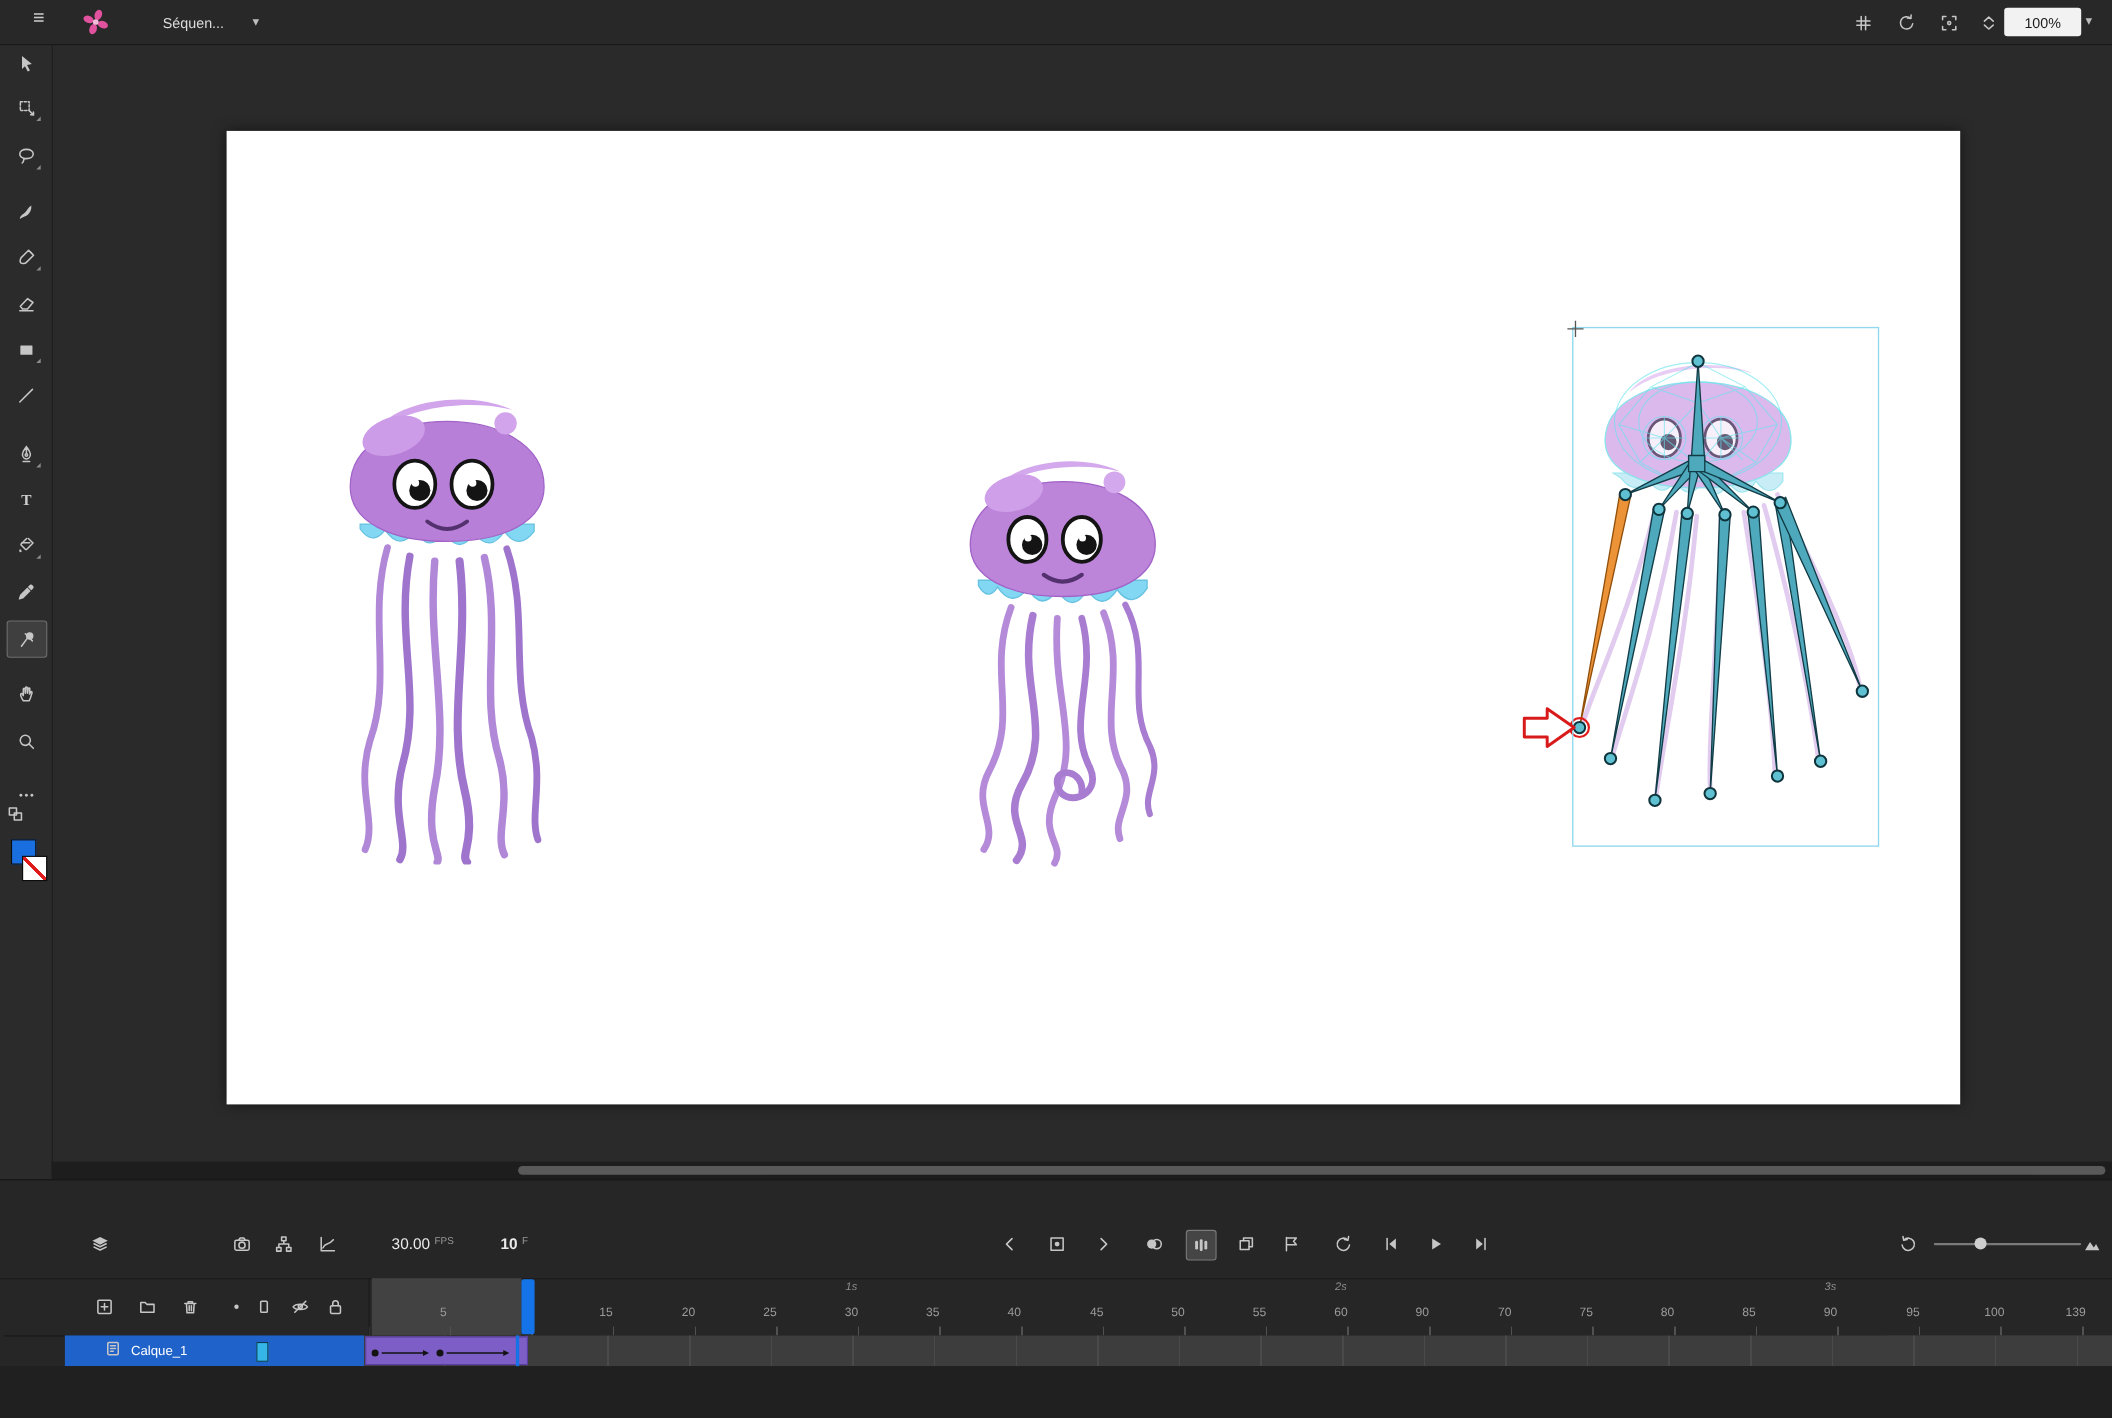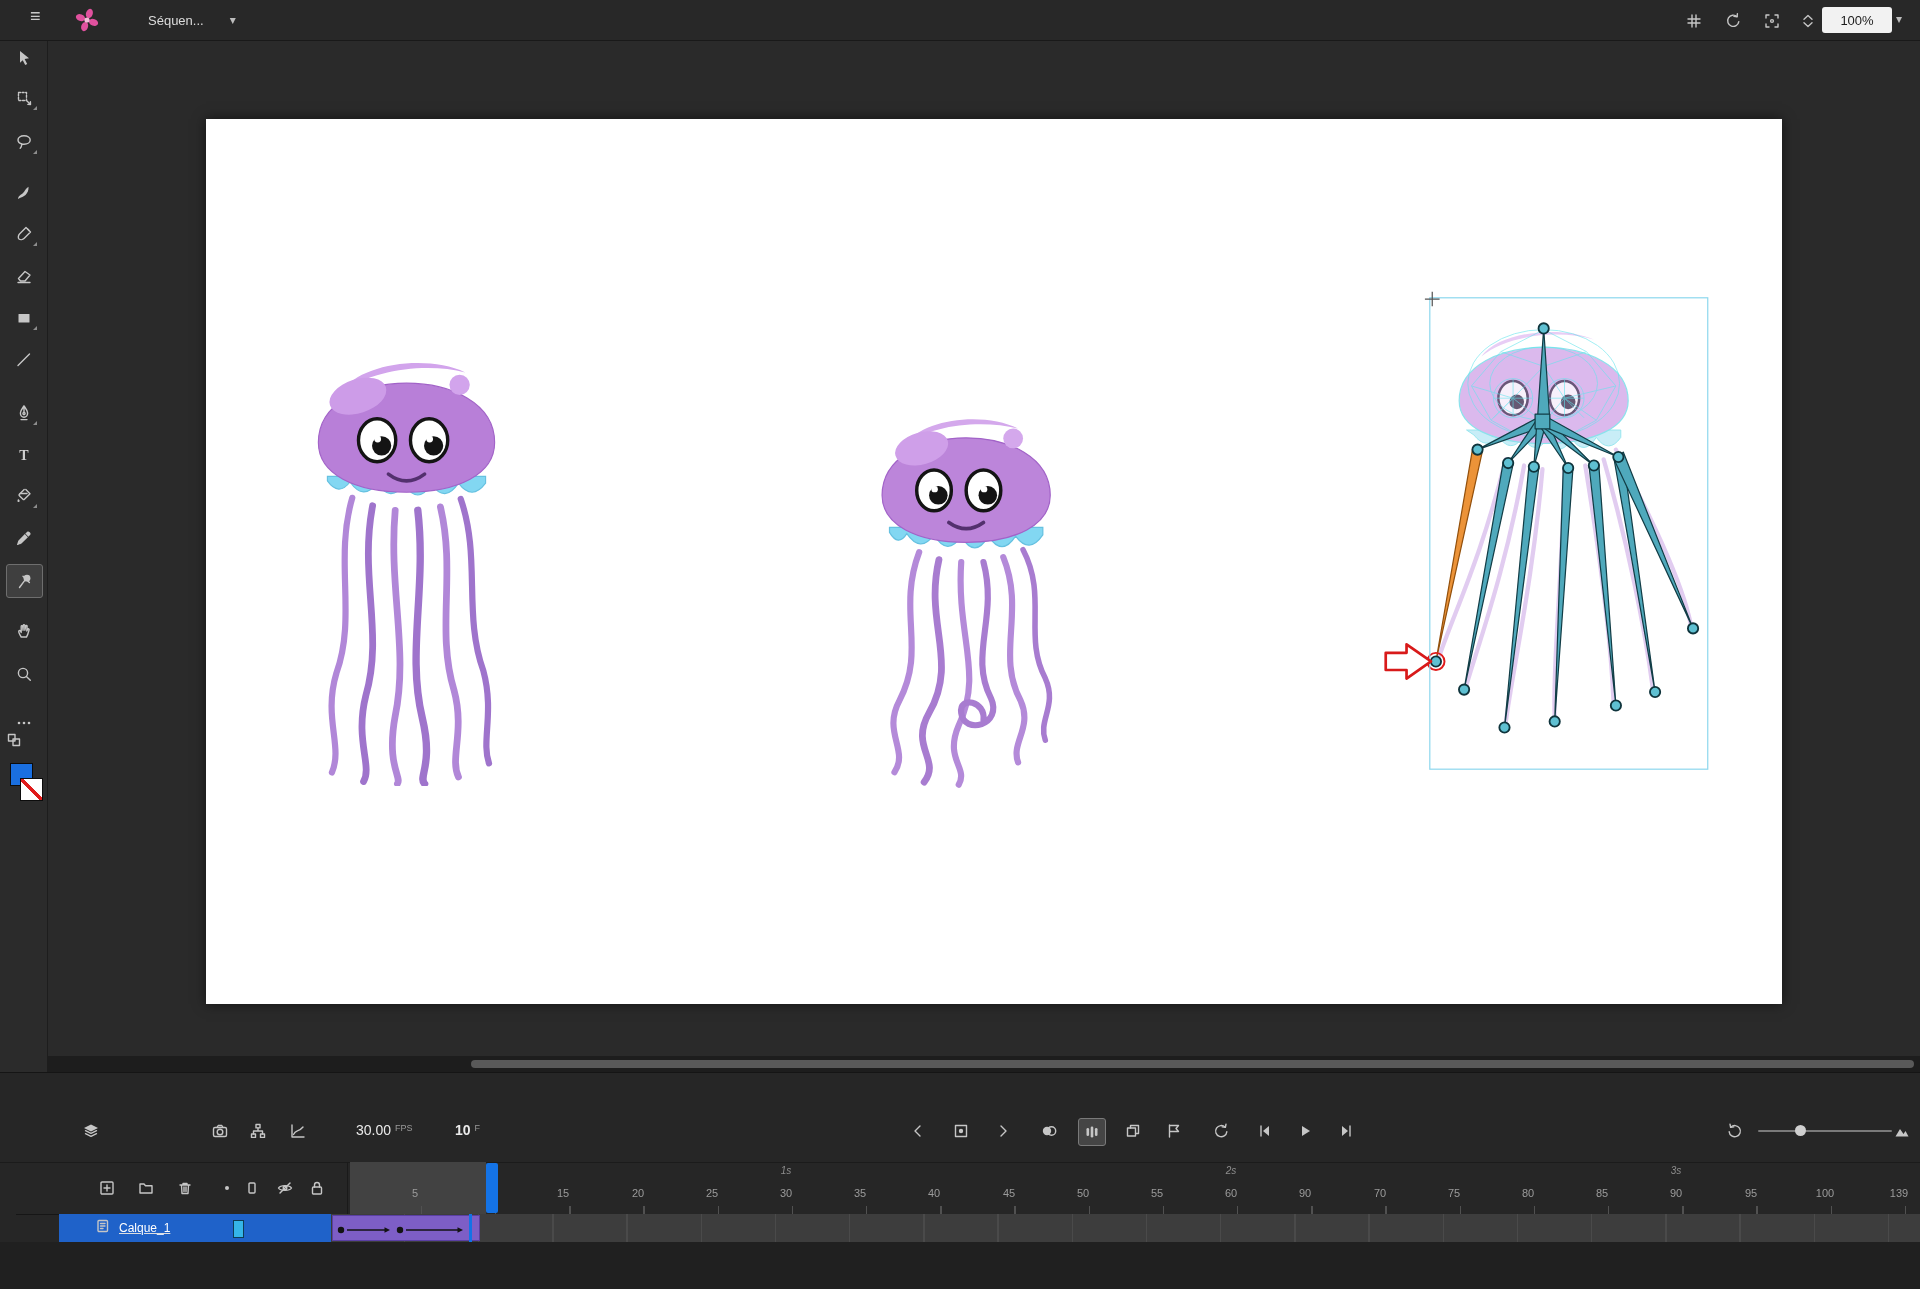--- a/index.html
+++ b/index.html
@@ -45,31 +45,31 @@
   .tl-toolbar{position:absolute;left:0;top:28px;width:1920px;height:61px;border-bottom:1px solid #1b1b1b;}
   .tl-btn{position:absolute;top:17px;width:26px;height:26px;display:flex;align-items:center;justify-content:center;border-radius:3px;}
   .tl-btn.active{background:#454545;border:1px solid #7a7a7a;}
   .fps-group,.frame-group{position:absolute;top:21px;display:flex;align-items:flex-start;gap:4px;}
   .fps-group .v,.frame-group .v{font-size:14px;color:#eaeaea;}
   .frame-group .v{font-weight:bold;}
   .fps-group .u,.frame-group .u{font-size:9px;color:#9a9a9a;margin-top:1px;}
   .slider{position:absolute;left:1758px;top:29px;width:134px;height:2px;background:#7a7a7a;border-radius:1px;}
   .slider .knob{position:absolute;left:37px;top:-5px;width:11px;height:11px;border-radius:50%;background:#cfcfcf;}
 
-  .tl-header{position:absolute;left:16px;top:89px;width:1712px;height:52px;border-bottom:1px solid #161616;}
+  .tl-header{position:absolute;left:4px;top:89px;width:1712px;height:52px;border-bottom:1px solid #161616;}
   .hdr-icon{position:absolute;top:16px;width:20px;height:20px;display:flex;align-items:center;justify-content:center;}
   .ruler{position:absolute;left:331px;top:0;width:1589px;height:52px;border-left:1px solid #1a1a1a;}
   .ruler-span{position:absolute;left:2px;top:0;width:136px;height:52px;background:#424242;}
   .sec-tick{position:absolute;top:3px;transform:translateX(-50%);font-size:10px;color:#8d8d8d;font-style:italic;}
   .frm-tick{position:absolute;top:25px;transform:translateX(-50%);font-size:11px;color:#9b9b9b;}
   .ruler-grid{position:absolute;left:0;bottom:0;width:1589px;height:8px;background:repeating-linear-gradient(90deg,transparent 0,transparent 72.8px,#515151 72.8px,#515151 74.2px);}
   .ph-handle{position:absolute;left:138px;top:1px;width:12px;height:50px;background:#1473e6;border-radius:2px;}
 
   .tl-row{position:absolute;left:0;top:141px;width:1920px;height:28px;}
-  .row-sel{position:absolute;left:59px;top:0;width:272px;height:28px;background:#1f62c9;display:flex;align-items:center;text-decoration:underline;}
+  .row-sel{position:absolute;left:59px;top:0;width:272px;height:28px;background:#1f62c9;display:flex;align-items:center;}
   .row-sel .page{margin-left:36px;}
   .row-sel .nm{margin-left:8px;font-size:12px;color:#fff;}
   .outline-chip{position:absolute;left:174px;top:6px;width:9px;height:16px;background:#35b5e8;border:1px solid #0e3c55;}
   .row-track{position:absolute;left:331px;top:0;width:1589px;height:28px;background:repeating-linear-gradient(90deg,#3d3d3d 0,#3d3d3d 72.8px,#4a4a4a 72.8px,#4a4a4a 74.2px);border-bottom:1px solid #2b2b2b;}
   .tween-span{position:absolute;left:1px;top:1px;width:148px;height:26px;background:#7d5ec6;border:1px solid #5a3fa3;box-sizing:border-box;}
   .span-marks{position:absolute;left:0;top:0;}
   .playhead-line{position:absolute;left:469px;top:141px;width:3px;height:76px;background:#1473e6;}
   .tl-rest{position:absolute;left:0;top:169px;width:1920px;height:48px;background:#202020;}
 
   

